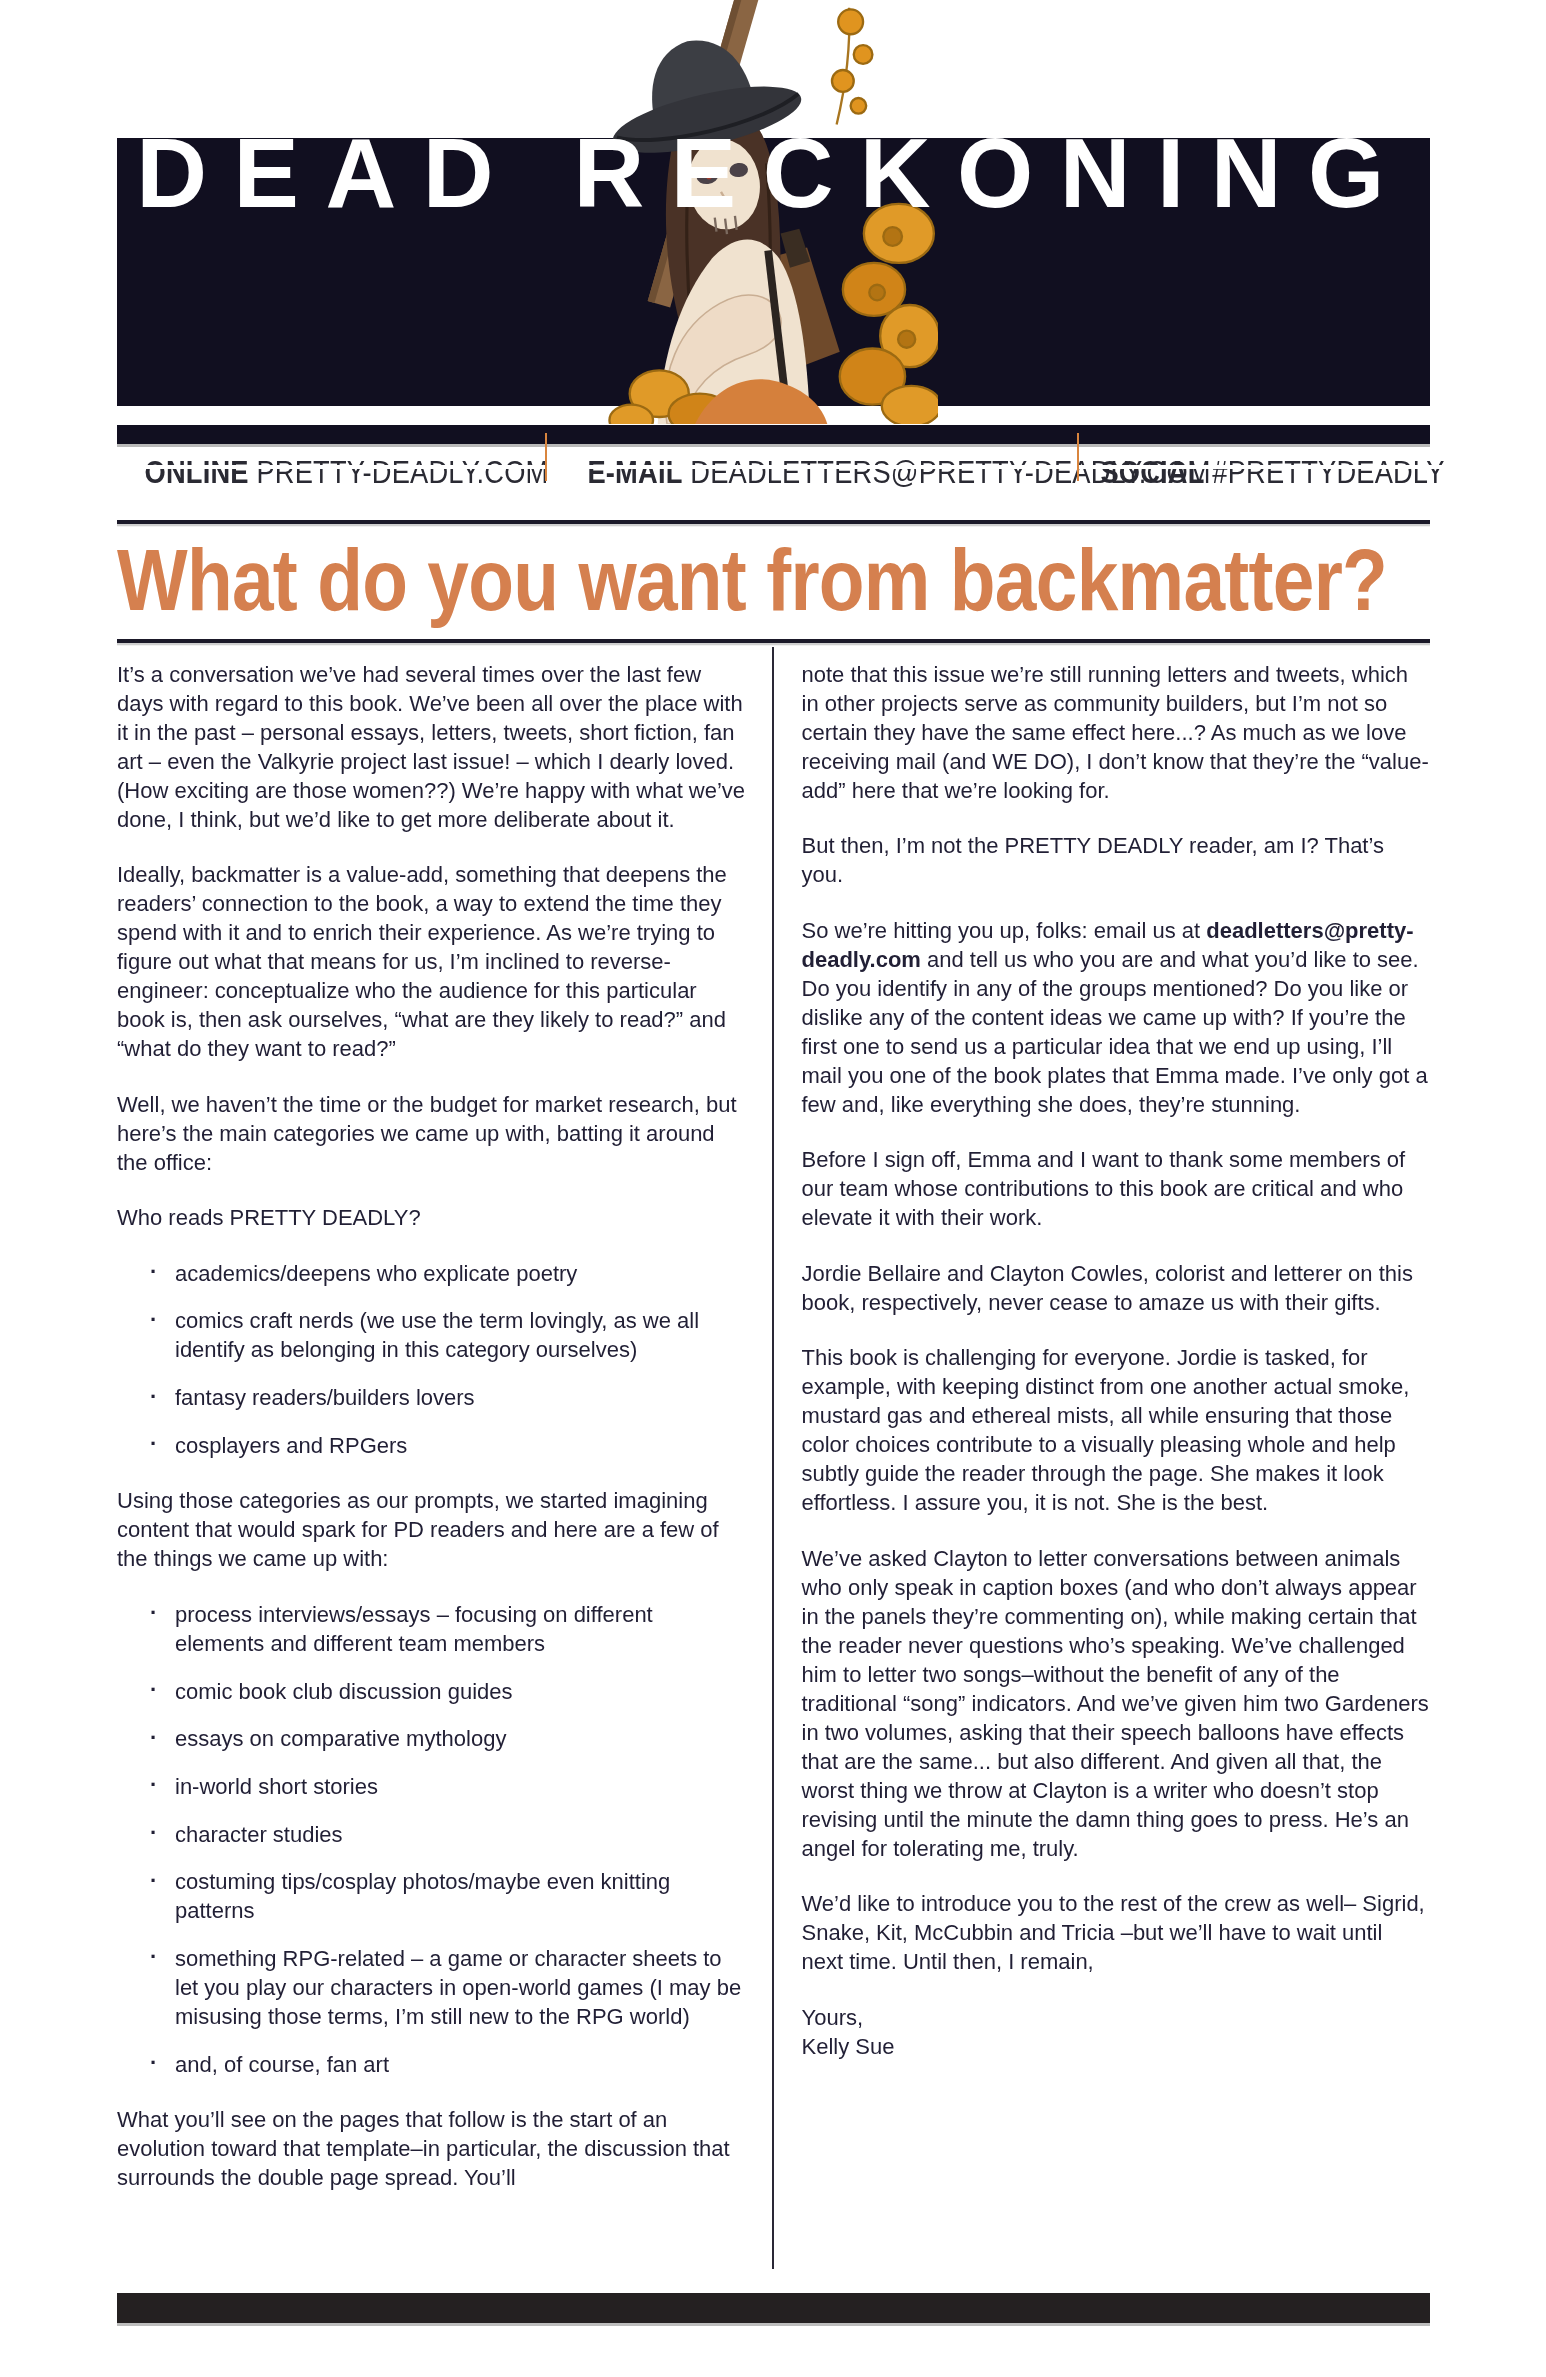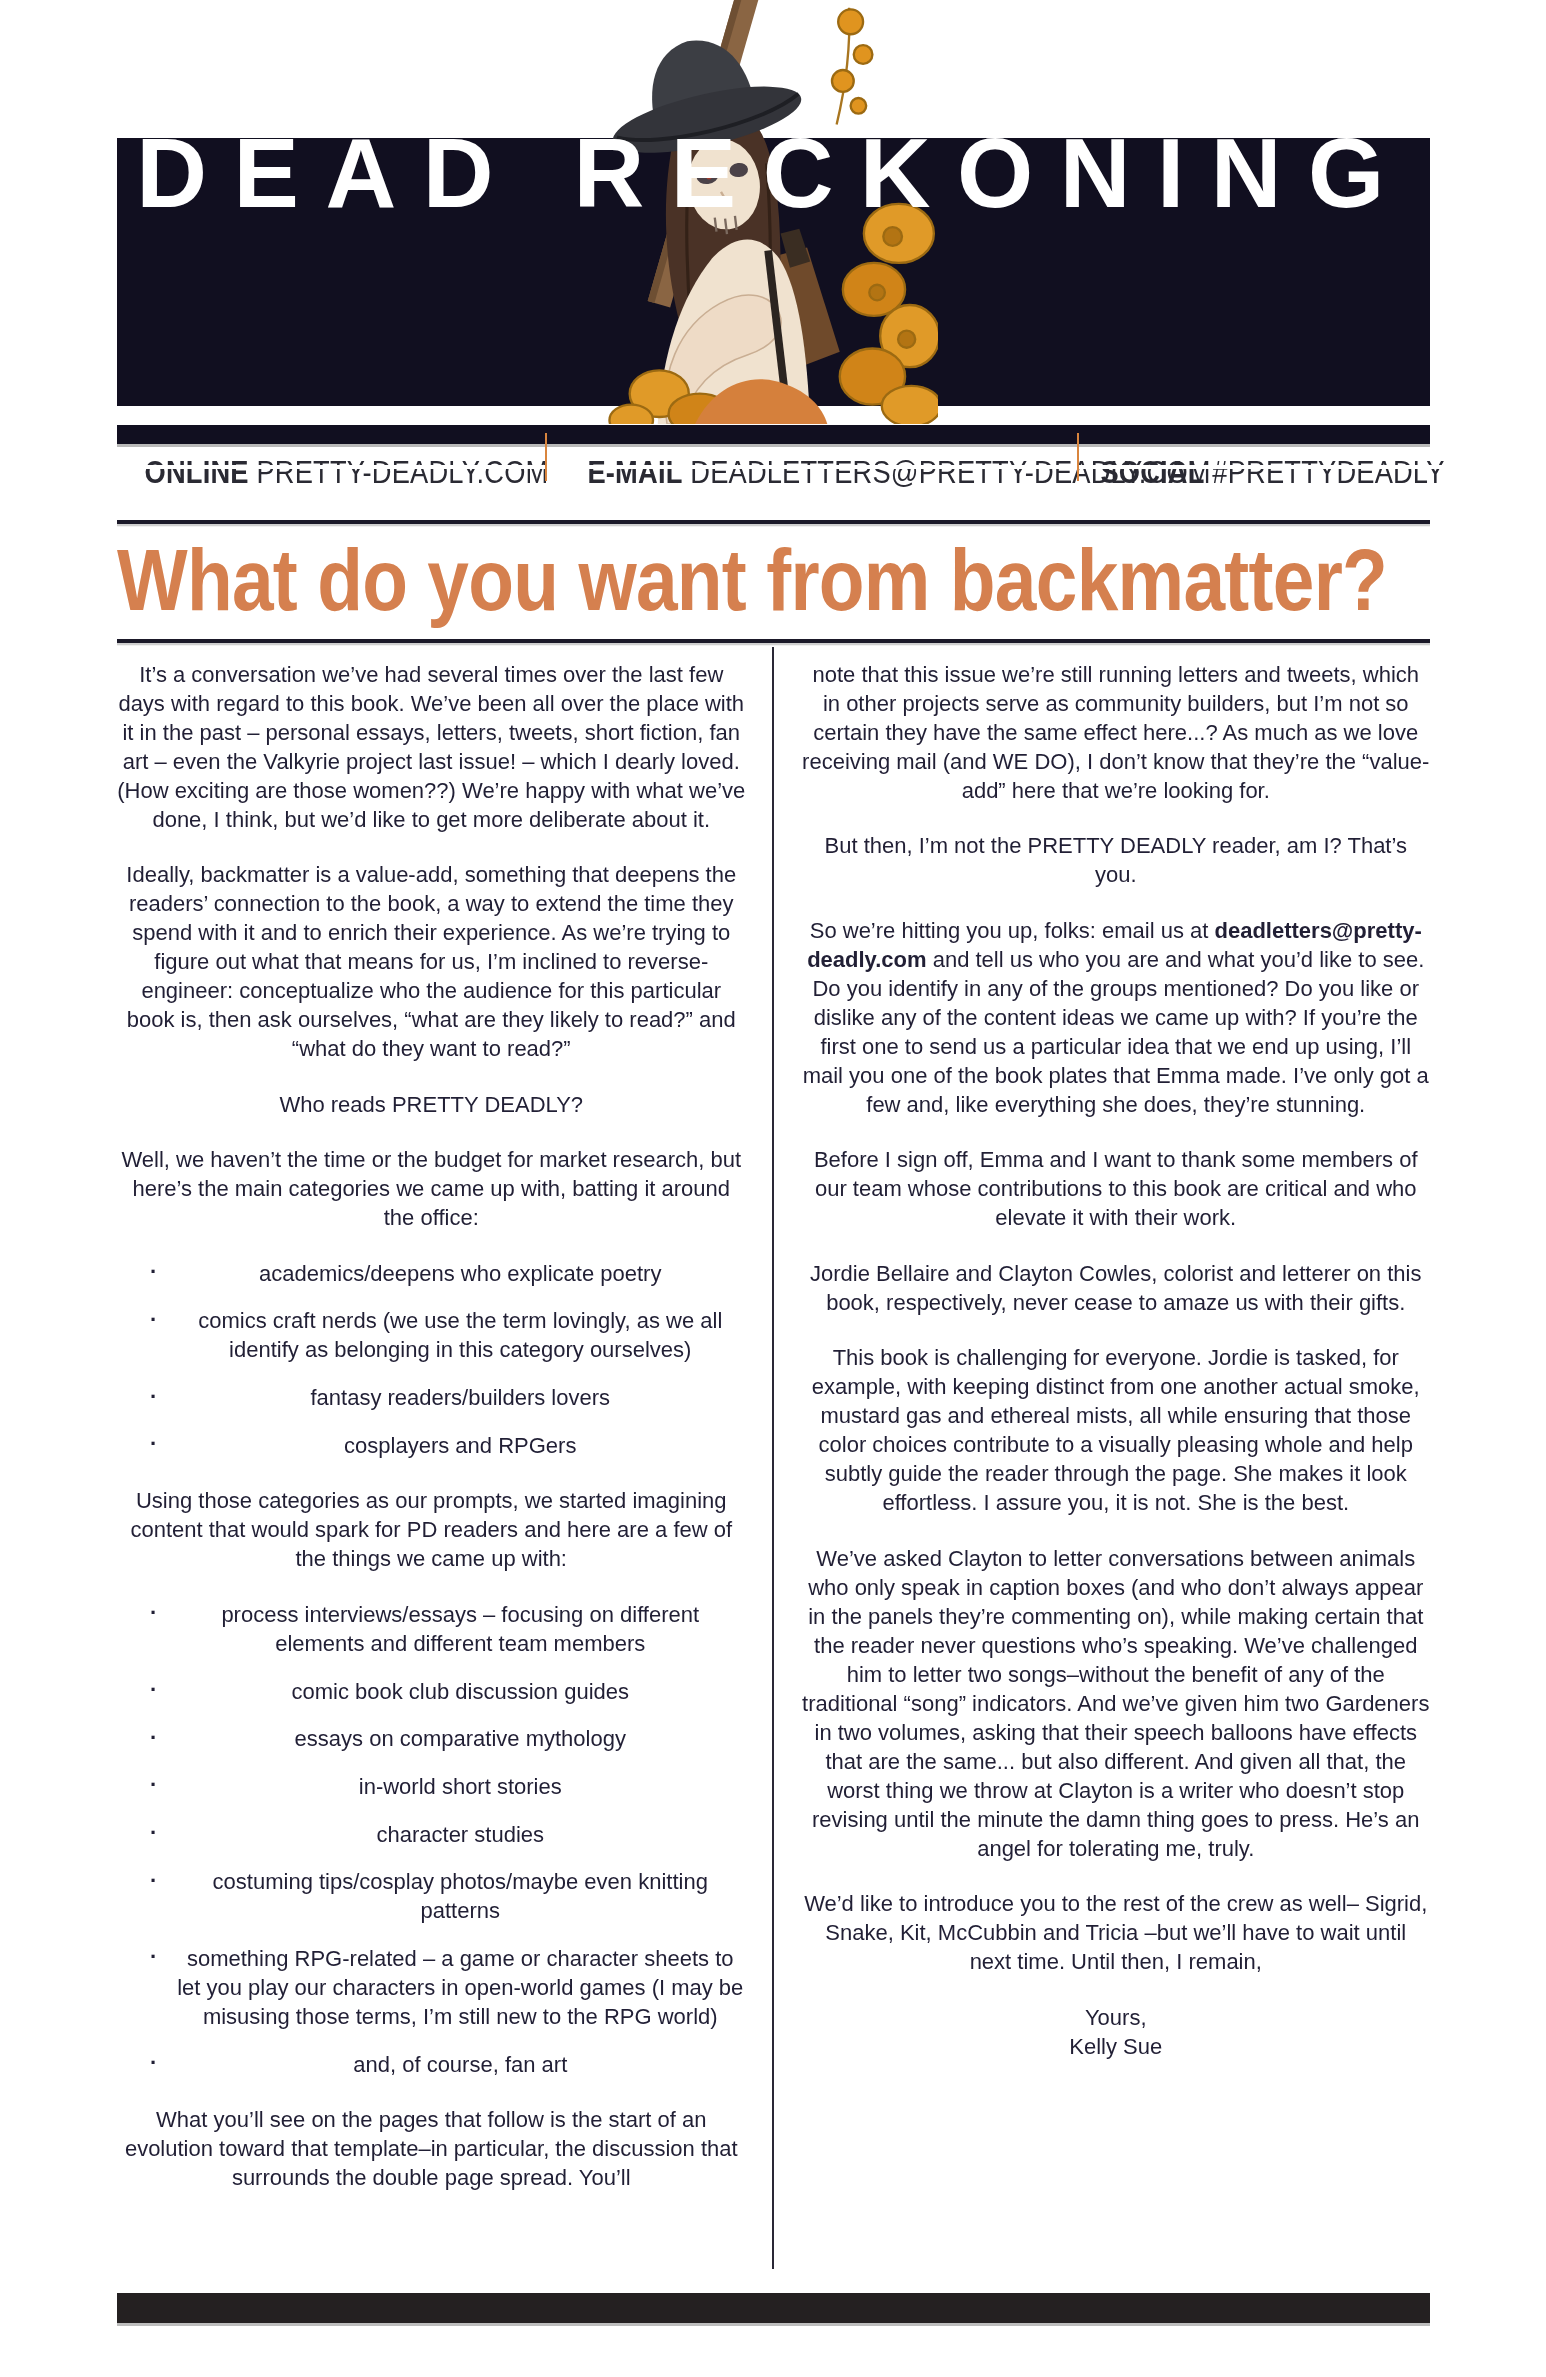--- a/index.html
+++ b/index.html
@@ -35,21 +35,21 @@
     position:absolute; left:117px; right:117px; top:454px; height:37px;
     display:flex; align-items:center; color:#2a2a33;
   }
   .contact-item { text-align:center; font-size:31px; letter-spacing:0.2px; white-space:nowrap; }
   .contact-item .ci-inner { display:inline-block; transform:scaleX(0.88); transform-origin:center; }
   .contact-item.c1 { width:32.6%; }
   .contact-item.c2 { width:40.5%; }
   .contact-item.c3 { width:26.9%; }
   .contact-item strong { font-weight:700; }
   
-  .main { padding:0 117px;text-align:center; }
+  .main { padding:0 117px; }
   .rule { height:3.9px; background:#1b1929; box-shadow:0 2.3px 0 #cfcfcf; }
   .rule-top { margin-top:520px; } 
   .headline {
     margin:0; padding:12.4px 0 15.6px; white-space:nowrap;
     font-size:87px; font-weight:700; letter-spacing:-0.8px; line-height:1.0;
     color:#d5804f; transform:scaleX(0.86); transform-origin:left center;
   }
   
   .columns {
     position:relative; display:grid; grid-template-columns:1fr 1fr;
@@ -171,22 +171,22 @@
 
   <div class="main">
     <div class="rule rule-top"></div>
     <h2 class="headline">What do you want from backmatter?</h2>
     <div class="rule"></div>
 
     <div class="columns">
       <div class="col">
           <p><span>It’s a conversation we’ve had several times over the last few days with regard to this book. We’ve been all over the place with it in the past – personal essays, letters, tweets, short fiction, fan art – even the Valkyrie project last issue! – which I dearly loved. (How exciting are those women??) We’re happy with what we’ve done, I think, but we’d like to get more deliberate about it.</span></p>
           <p><span>Ideally, backmatter is a value-add, something that deepens the readers’ connection to the book, a way to extend the time they spend with it and to enrich their experience. As we’re trying to figure out what that means for us, I’m inclined to reverse-engineer: conceptualize who the audience for this particular book is, then ask ourselves, “what are they likely to read?” and “what do they want to read?”</span></p>
+          <p><span>Well, we haven’t the time or the budget for market research, but here’s the main categories we came up with, batting it around the office:</span></p>
           <p><span>Who reads PRETTY DEADLY?</span></p>
-          <p><span>Well, we haven’t the time or the budget for market research, but here’s the main categories we came up with, batting it around the office:</span></p>
           <ul>
             <li>academics/deepens who explicate poetry</li>
             <li>comics craft nerds (we use the term lovingly, as we all identify as belonging in this category ourselves)</li>
             <li>fantasy readers/builders lovers</li>
             <li>cosplayers and RPGers</li>
           </ul>
           <p><span>Using those categories as our prompts, we started imagining content that would spark for PD readers and here are a few of the things we came up with:</span></p>
           <ul>
             <li>process interviews/essays – focusing on different elements and different team members</li>
             <li>comic book club discussion guides</li>

